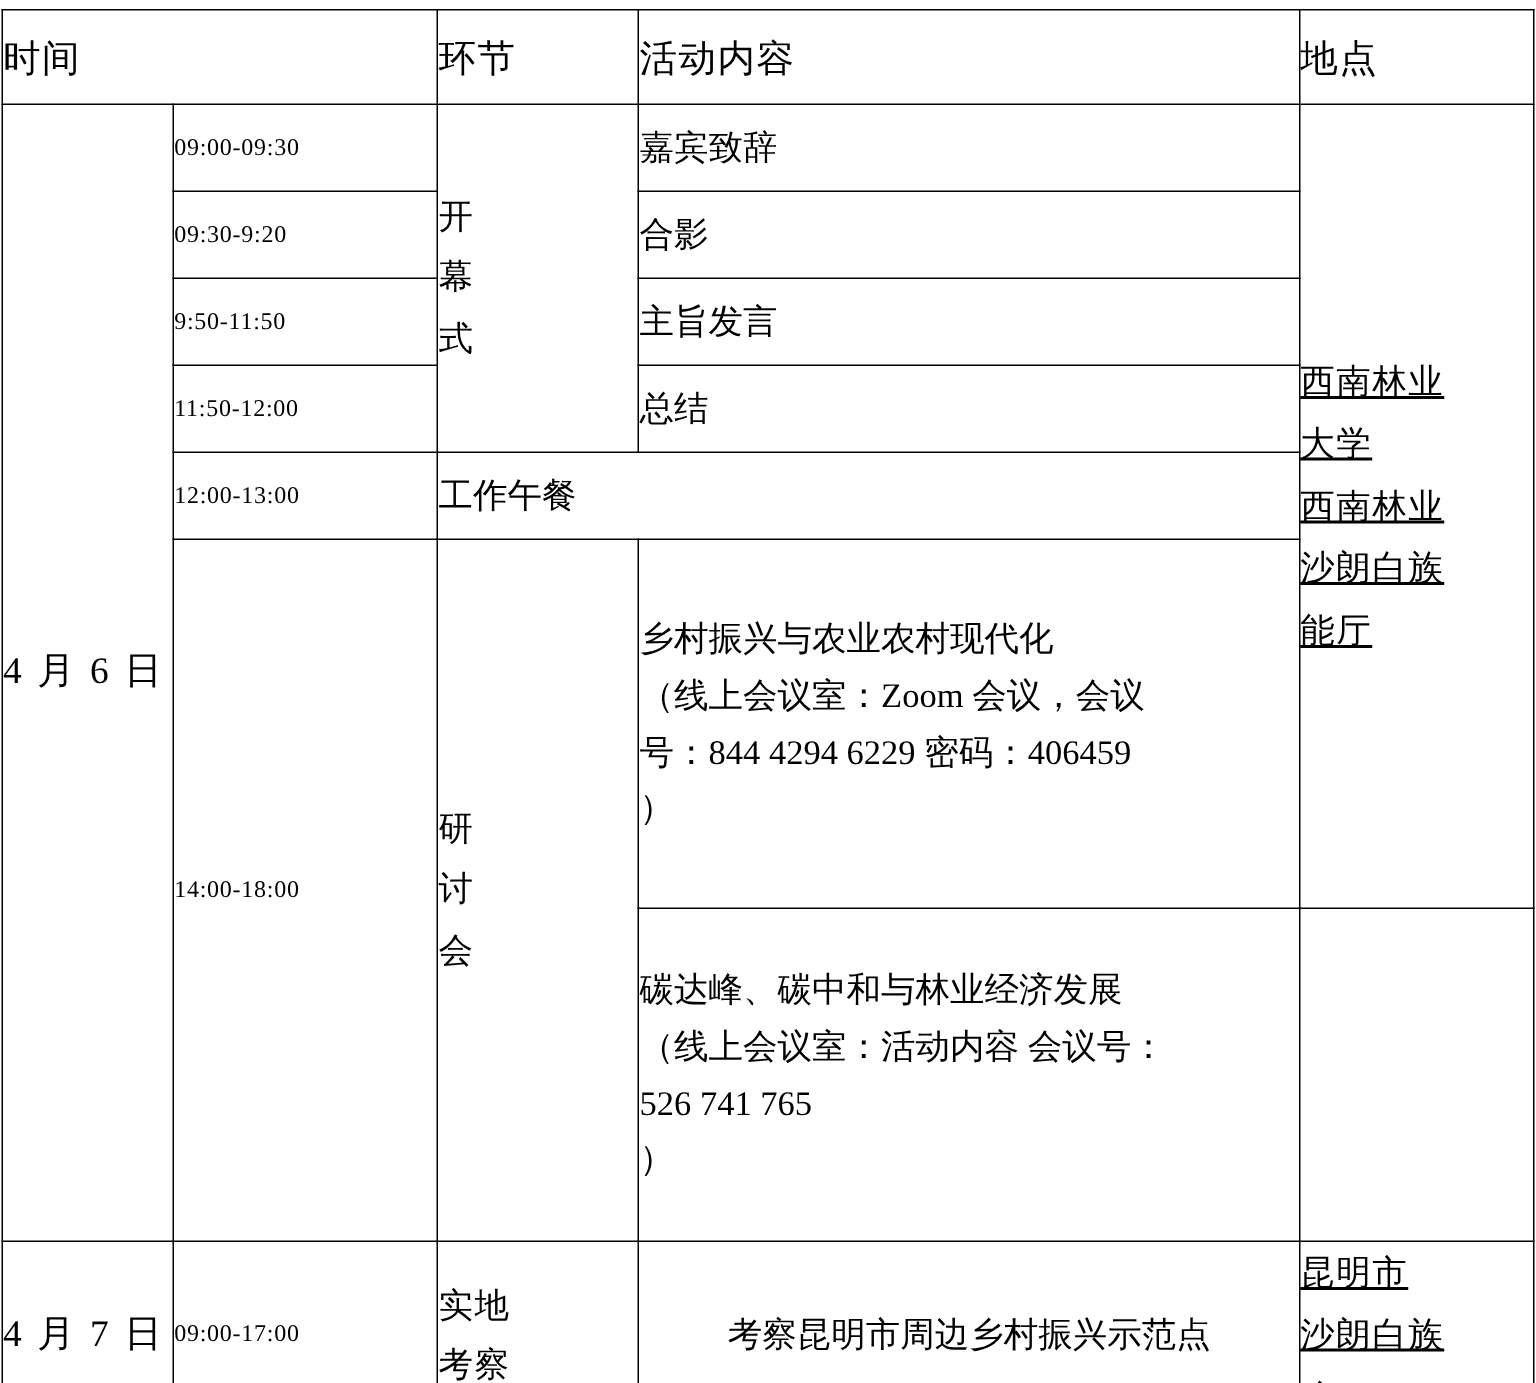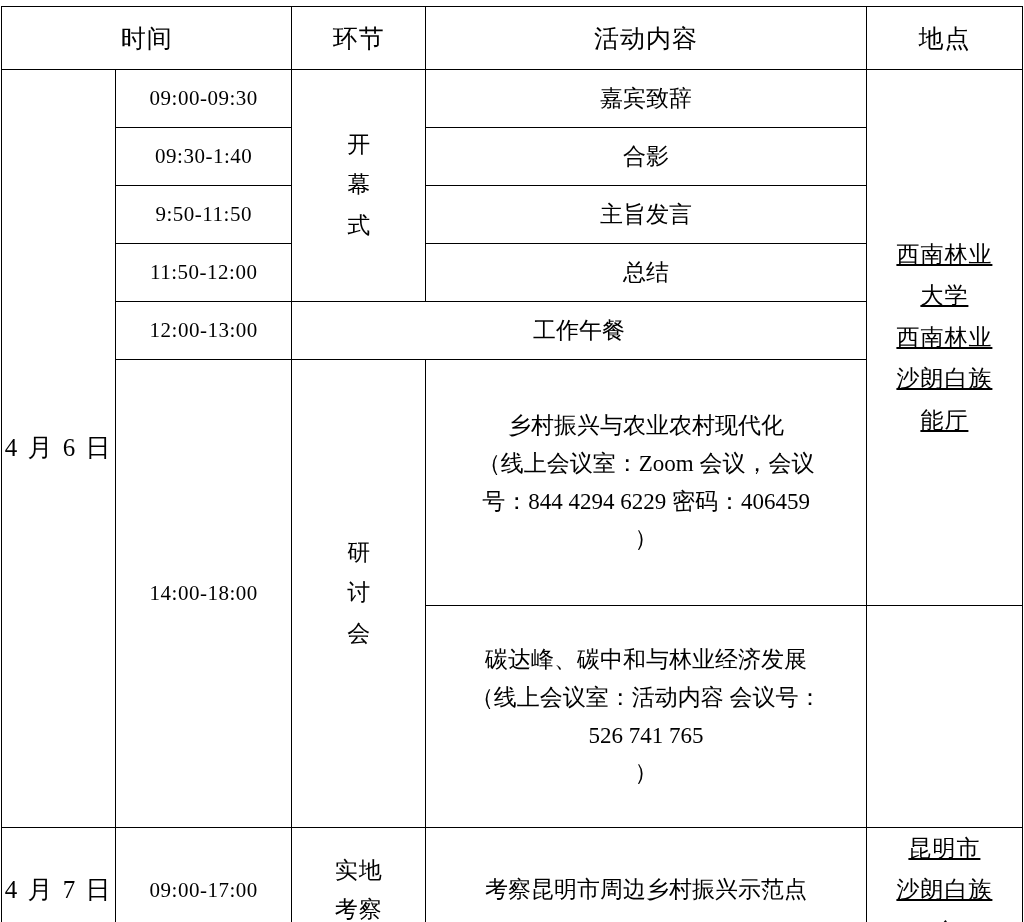--- a/index.html
+++ b/index.html
@@ -23,21 +23,21 @@
   table.schedule {
     border-collapse: collapse;
     width: 1022px;
     margin: 6px 0 0 1px;
     table-layout: fixed;
   }
   table.schedule td, table.schedule th {
     border: 1px solid #000000;
     padding: 0;
     vertical-align: middle;
-    text-align: center;
+    text-align: left;
     font-weight: normal;
   }
   
   col.c-date   { width: 114px; }
   col.c-time   { width: 176px; }
   col.c-sess   { width: 134px; }
   col.c-act    { width: 440px; }
   col.c-place  { width: 156px; }
 
   .hdr {
@@ -45,21 +45,21 @@
     font-size: 25px;
     letter-spacing: 1px;
   }
   .date-cell {
     font-size: 25px;
     line-height: 1.55;
     letter-spacing: 2px;
     margin-left: 30px;
   }
   .time-cell {
-    font-size: 21px;
+    font-size: 16px;
     letter-spacing: 0.5px;
   }
   .sess-cell {
     font-size: 23px;
     line-height: 1.7;
     letter-spacing: 1px;
   }
   .sess-vert {
     font-size: 23px;
     line-height: 1.75;
@@ -123,21 +123,21 @@
         <td class="place-cell" rowspan="6">
           <div class="p">西南林业</div>
           <div class="p">大学</div>
           <div class="p">西南林业</div>
           <div class="p">沙朗白族</div>
           <div class="p">能厅</div>
         </td>
       </tr>
 
       <tr class="row-30">
-        <td class="time-cell">09:30-1:40</td>
+        <td class="time-cell">09:30-9:20</td>
         <td class="act-cell">合影</td>
       </tr>
 
       <tr class="row-30">
         <td class="time-cell">9:50-11:50</td>
         <td class="act-cell">主旨发言</td>
       </tr>
 
       <tr class="row-30">
         <td class="time-cell">11:50-12:00</td>

